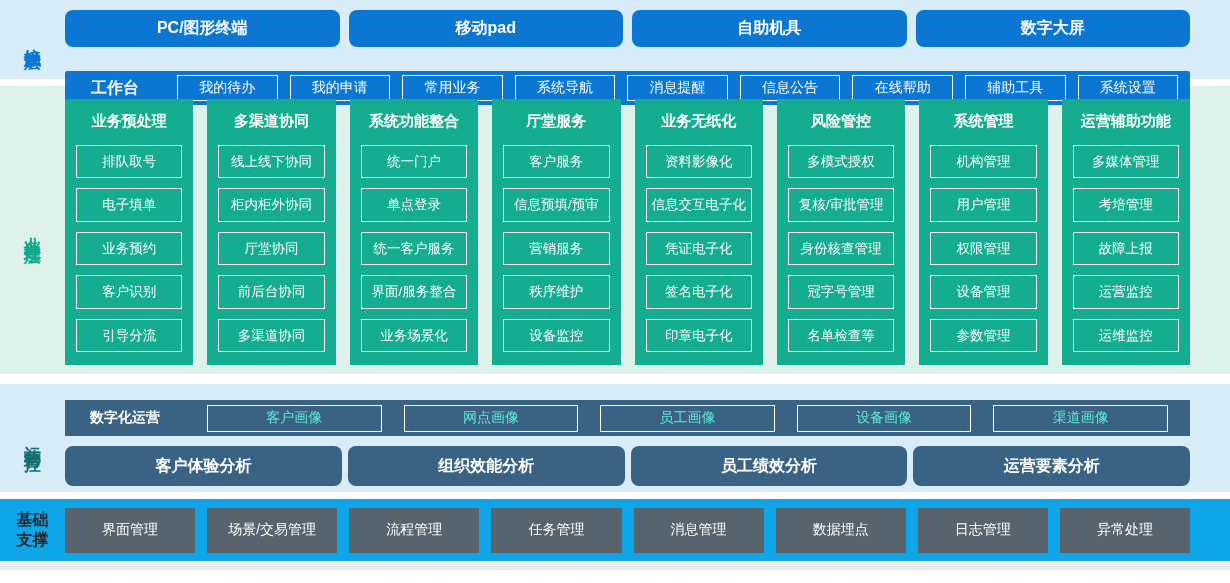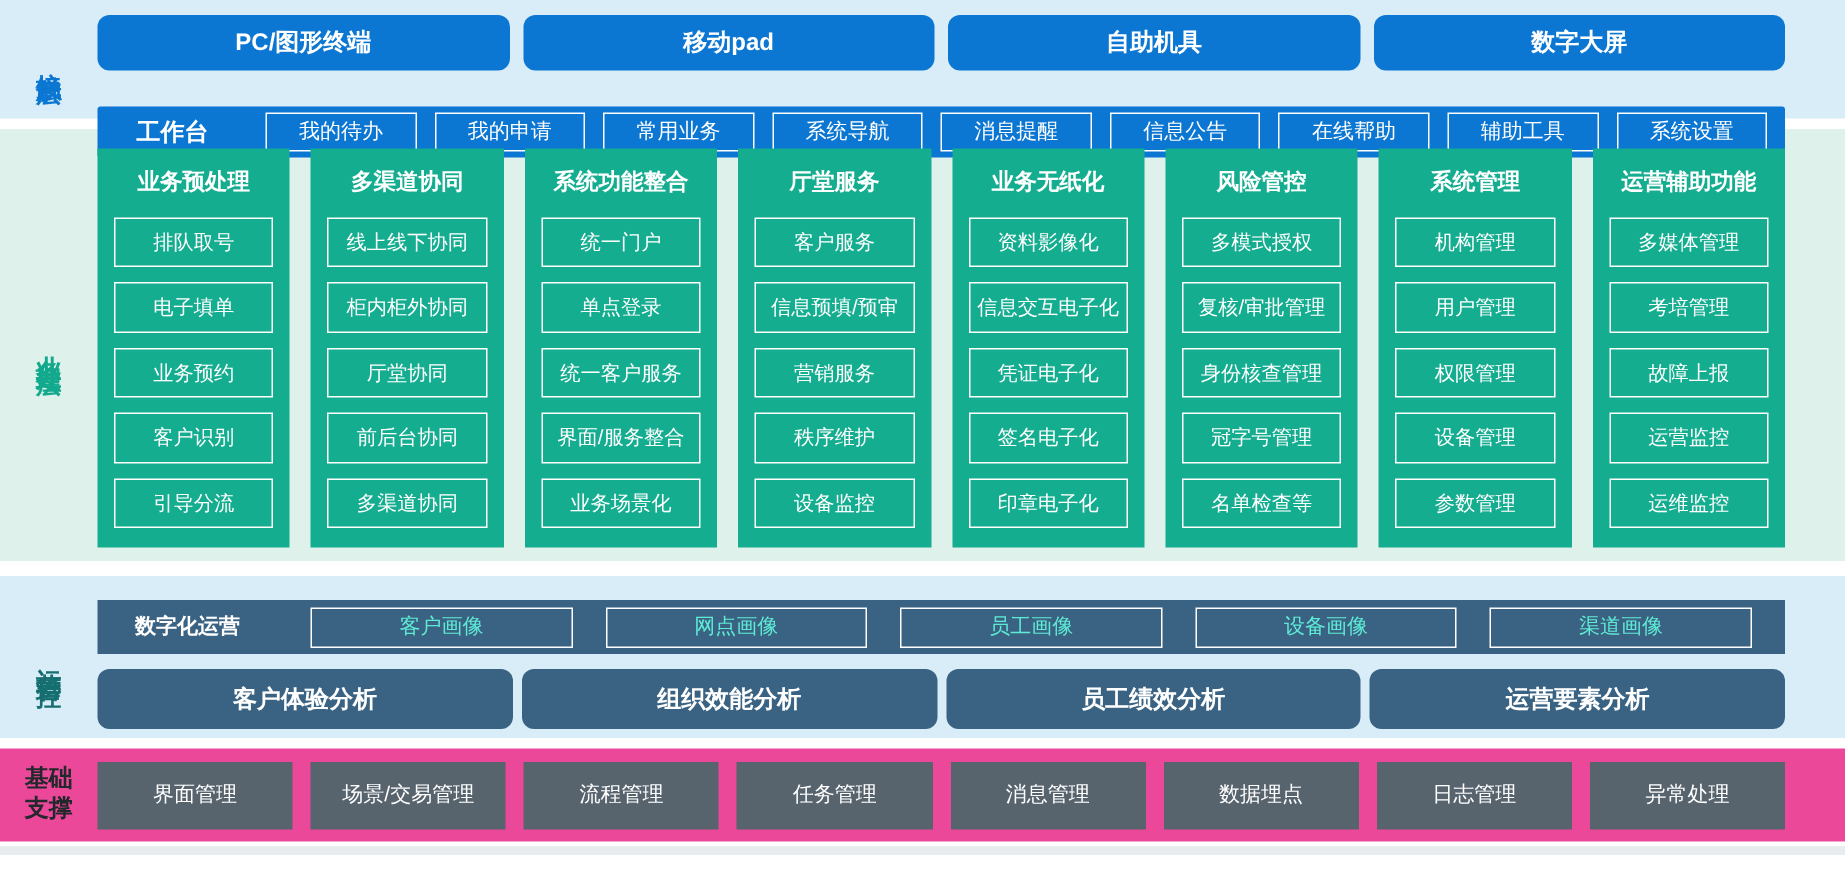--- a/index.html
+++ b/index.html
@@ -10,21 +10,21 @@
     width: 1230px;
     height: 583px;
     overflow: hidden;
   }
   .page { width: 1230px; height: 583px; background: #ffffff; }
 
   .layer { display: flex; width: 1230px; }
   .layer-contact    { height: 79px;  background: #d8edf8; }
   .layer-business   { height: 288px; background: #def1ea; margin-top: 7px; }
   .layer-operations { height: 108px; background: #d8edf8; margin-top: 10px; }
-  .layer-foundation { height: 62px;  background: #ec4899; margin-top: 7px; }
+  .layer-foundation { height: 62px;  background: #0ea5e9; margin-top: 7px; }
   .bottom-strip     { height: 6px; background: #e9ecef; margin-top: 3px; }
 
   .side { width: 65px; min-width: 65px; display: flex; align-items: center; justify-content: center; }
   .side .vtext {
     writing-mode: vertical-lr;
     text-orientation: upright;
     font-weight: bold;
     font-size: 17px;
     letter-spacing: 3px;
   }

